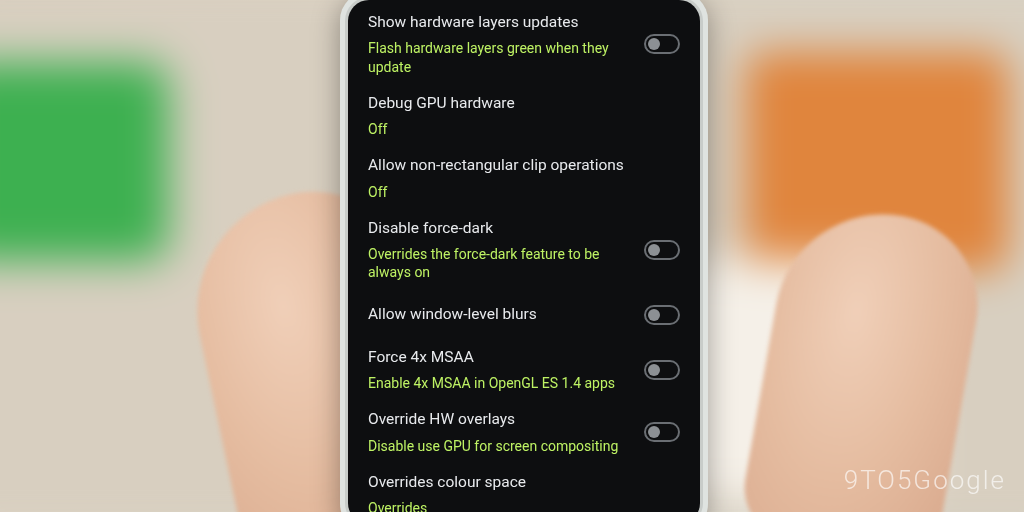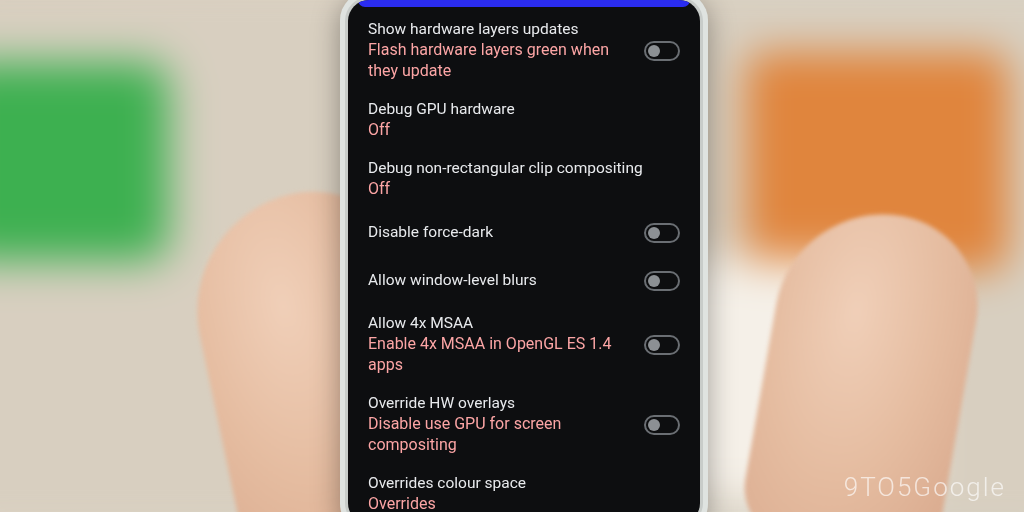--- a/index.html
+++ b/index.html
@@ -77,44 +77,44 @@
     justify-content: flex-end;
   }
   .row-text { flex: 1; padding-right: 10px; }
   .row-title {
     color: #e8eaed;
     font-size: 15.5px;
     font-weight: 400;
     line-height: 1.25;
   }
   .row-sub {
-    color: #fca5a5;
-    font-size: 16px;
+    color: #bef264;
+    font-size: 14px;
     font-weight: 400;
     line-height: 1.3;
-    margin-top: 1px;
+    margin-top: 7px;
   }
   .toggle {
     width: 36px; height: 20px;
     border: 2px solid #6a6e73;
     border-radius: 20px;
     position: relative;
     flex-shrink: 0;
   }
   .toggle::after {
     content: "";
     position: absolute;
     left: 2px; top: 2px;
     width: 12px; height: 12px;
     background: #8c9094;
     border-radius: 50%;
   }
   .watermark {
     position: absolute;
-    right: 18px; bottom: 10px;
+    right: 18px; bottom: 17px;
     color: rgba(255,255,255,.65);
     font-size: 26px;
     letter-spacing: 2px;
     font-weight: 300;
     font-family: "Segoe UI", Roboto, sans-serif;
   }
 </style>
 </head>
 <body>
 
@@ -144,42 +144,43 @@
 
         <div class="row">
           <div class="row-text">
             <div class="row-title">Debug GPU hardware</div>
             <div class="row-sub">Off</div>
           </div>
         </div>
 
         <div class="row">
           <div class="row-text">
-            <div class="row-title">Debug non-rectangular clip compositing</div>
+            <div class="row-title">Allow non-rectangular clip operations</div>
             <div class="row-sub">Off</div>
           </div>
         </div>
 
         <div class="row">
           <div class="row-text">
             <div class="row-title">Disable force-dark</div>
+            <div class="row-sub">Overrides the force-dark feature to be always on</div>
           </div>
           <div class="toggle"></div>
         </div>
 
         <div class="row">
           <div class="row-text">
             <div class="row-title">Allow window-level blurs</div>
           </div>
           <div class="toggle"></div>
         </div>
 
         <div class="row">
           <div class="row-text">
-            <div class="row-title">Allow 4x MSAA</div>
+            <div class="row-title">Force 4x MSAA</div>
             <div class="row-sub">Enable 4x MSAA in OpenGL ES 1.4 apps</div>
           </div>
           <div class="toggle"></div>
         </div>
 
         <div class="row">
           <div class="row-text">
             <div class="row-title">Override HW overlays</div>
             <div class="row-sub">Disable use GPU for screen compositing</div>
           </div>

